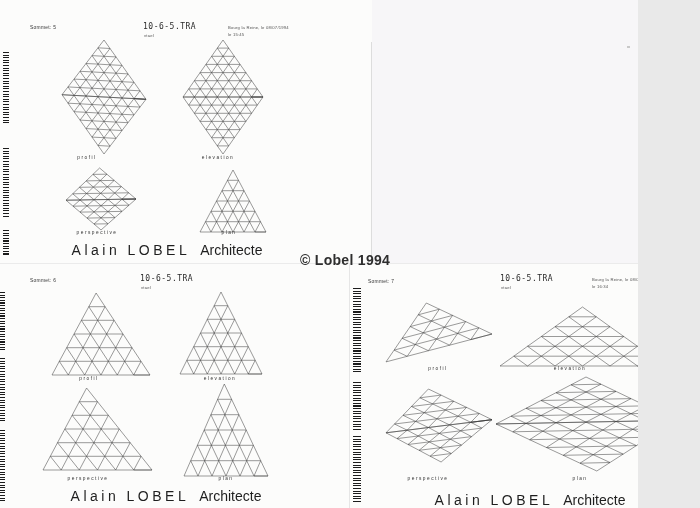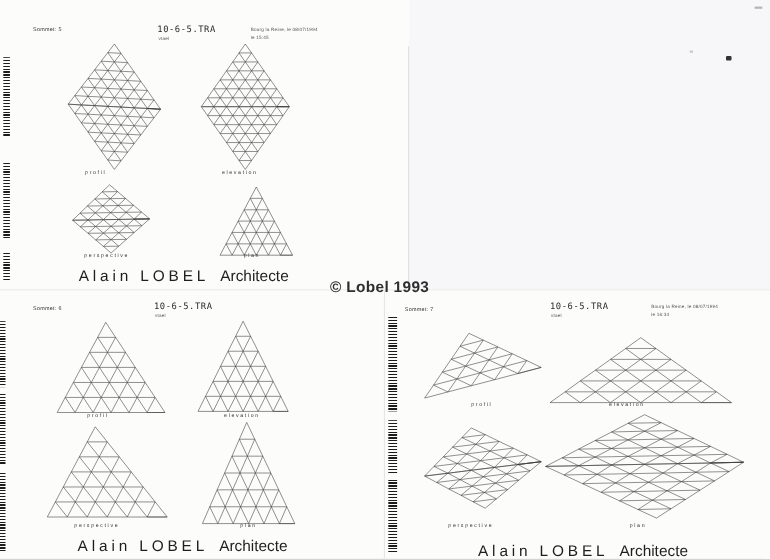--- a/index.html
+++ b/index.html
@@ -1,16 +1,16 @@
 <!DOCTYPE html>
 <html><head>
 <meta charset="utf-8">
 <style>
   html,body{margin:0;padding:0;background:#e9e9e9;}
-  .canvas{position:relative;width:700px;height:508px;background:#fcfcfb;overflow:hidden;
+  .canvas{position:relative;width:638px;height:508px;background:#fcfcfb;overflow:hidden;
           font-family:"Liberation Sans",sans-serif;color:#222;}
   .region-tint{position:absolute;background:#f7f6f8;}
   .vline,.hline{position:absolute;background:#ddd;}
   .sheet{position:absolute;inset:0;}
   svg#mesh-layer{position:absolute;left:0;top:0;}
   svg#mesh-layer path{fill:none;stroke:#383838;stroke-width:.55;opacity:.92;}
   .t4{position:absolute;font-size:7px;color:#555;transform:scale(.6);transform-origin:0 0;
       letter-spacing:.3px;white-space:nowrap;}
   .t5{position:absolute;font-size:7px;color:#333;transform:scale(.7);transform-origin:0 0;
       letter-spacing:.4px;white-space:nowrap;}
@@ -91,17 +91,17 @@
     <div class="strip" style="left:353px;top:382px;width:8px;height:48px;"></div>
     <div class="strip" style="left:353px;top:436px;width:8px;height:66px;"></div>
     <span class="t5" style="left:368px;top:279px;">Sommet: 7</span>
     <span class="file" style="left:500px;top:274px;">10-6-5.TRA</span>
     <span class="t4" style="left:501px;top:285px;">vtael</span>
     <span class="t4" style="left:592px;top:277px;">Bourg la Reine, le 08/07/1994</span>
     <span class="t4" style="left:592px;top:284px;">le 16:34</span>
     <div class="footer" style="left:530px;top:492px;"><span class="nm">Alain LOBEL</span><span>Architecte</span></div>
   </div>
 
-  <div class="copyright">© Lobel 1993</div>
+  <div class="copyright">© Lobel 1994</div>
   <div class="speck" style="left:660px;top:51px;width:5px;height:4px;border-radius:1px;"></div>
   <div class="speck" style="left:686px;top:6px;width:7px;height:2px;background:#b5b5b5;"></div>
   <div class="speck" style="left:627px;top:46px;width:3px;height:2px;background:#c9c9c9;"></div>
 </div>
 
 </body></html>

